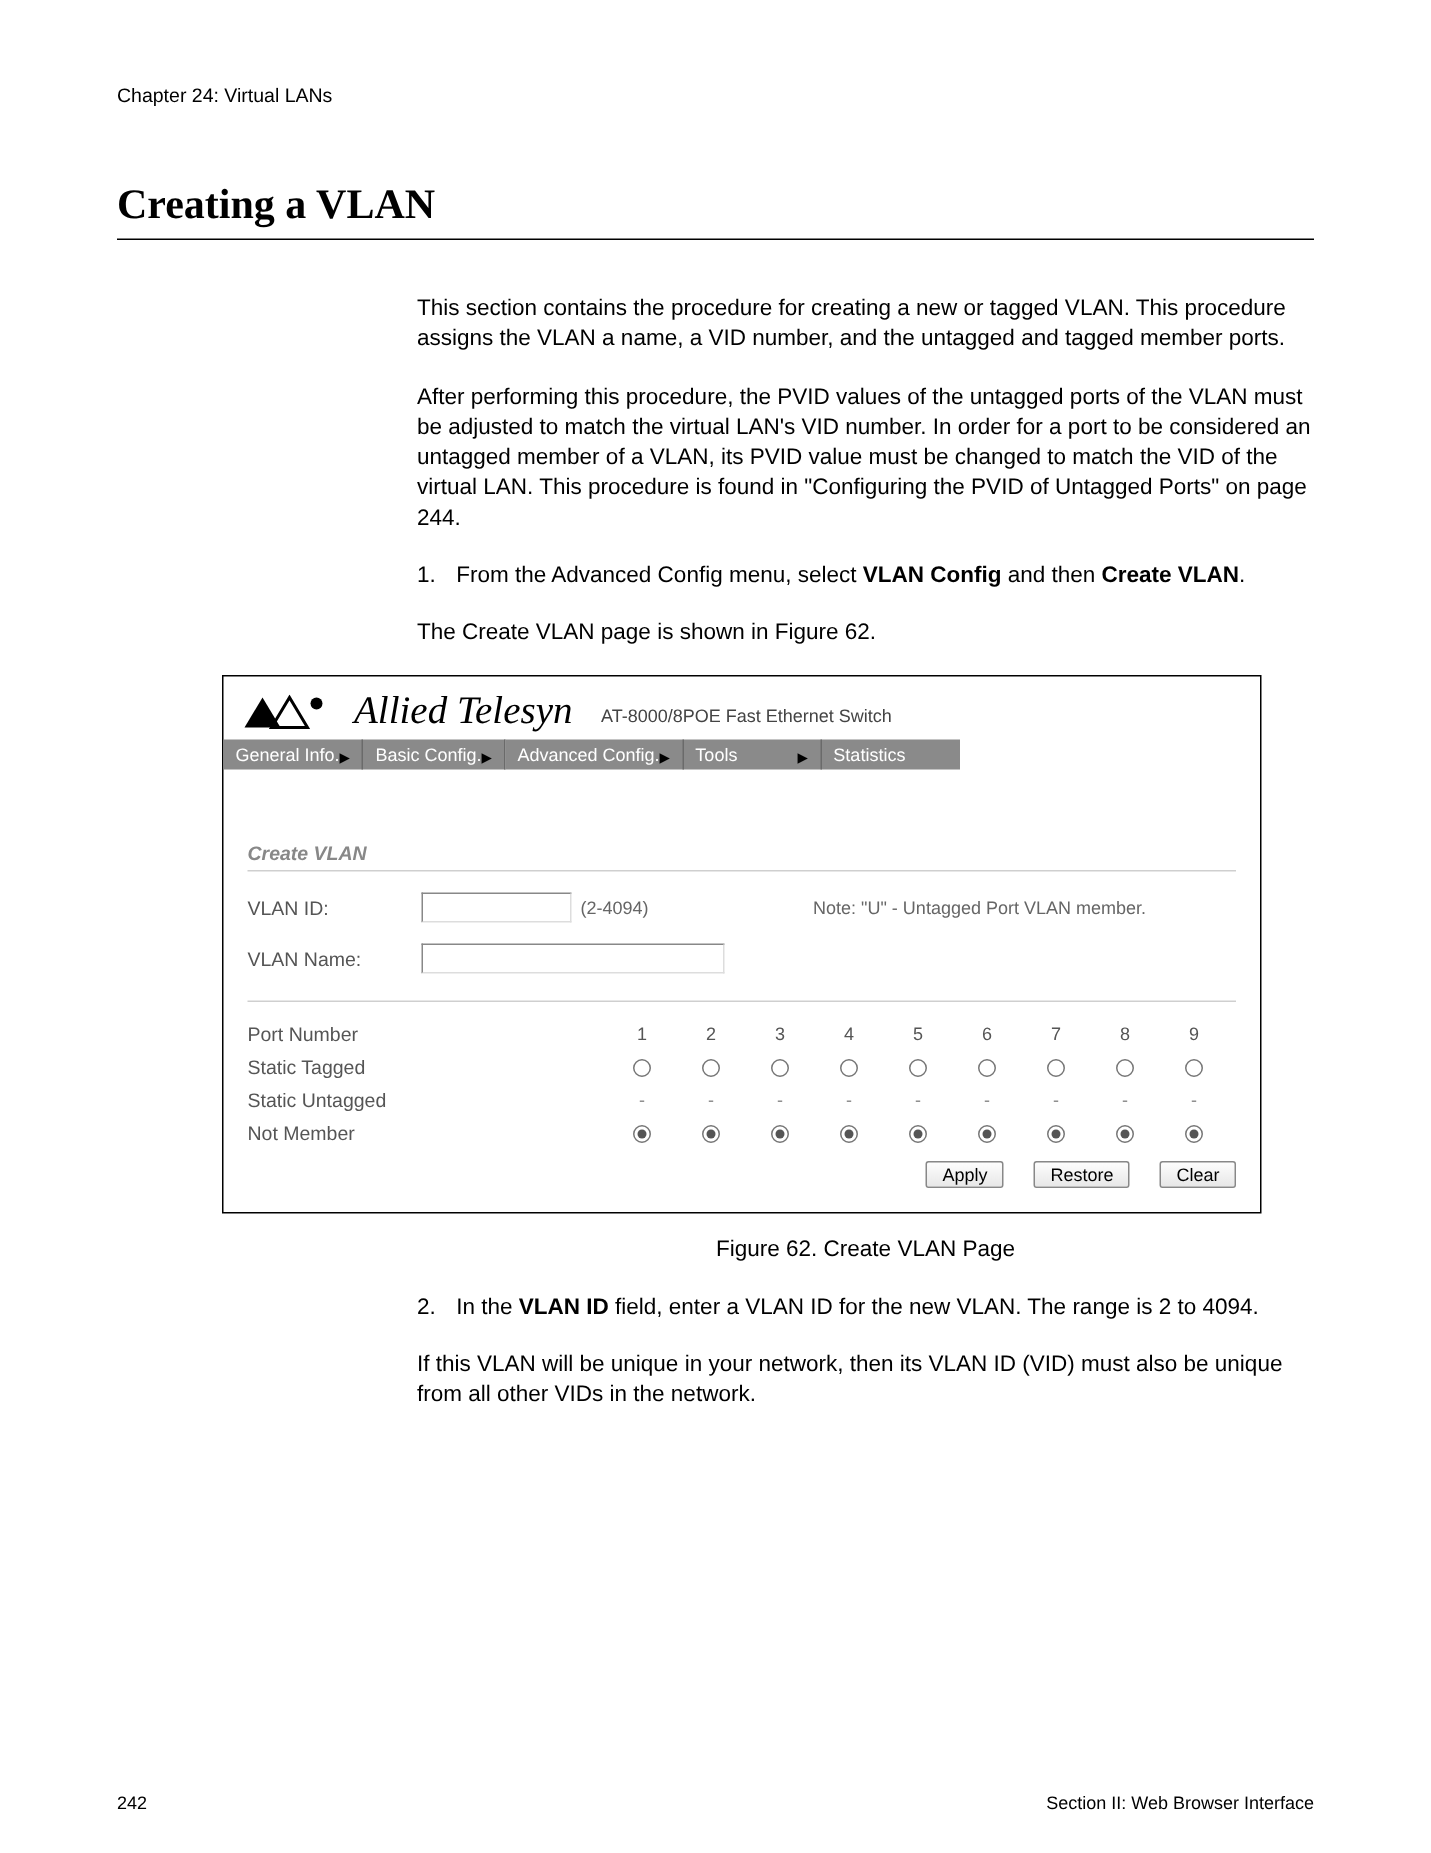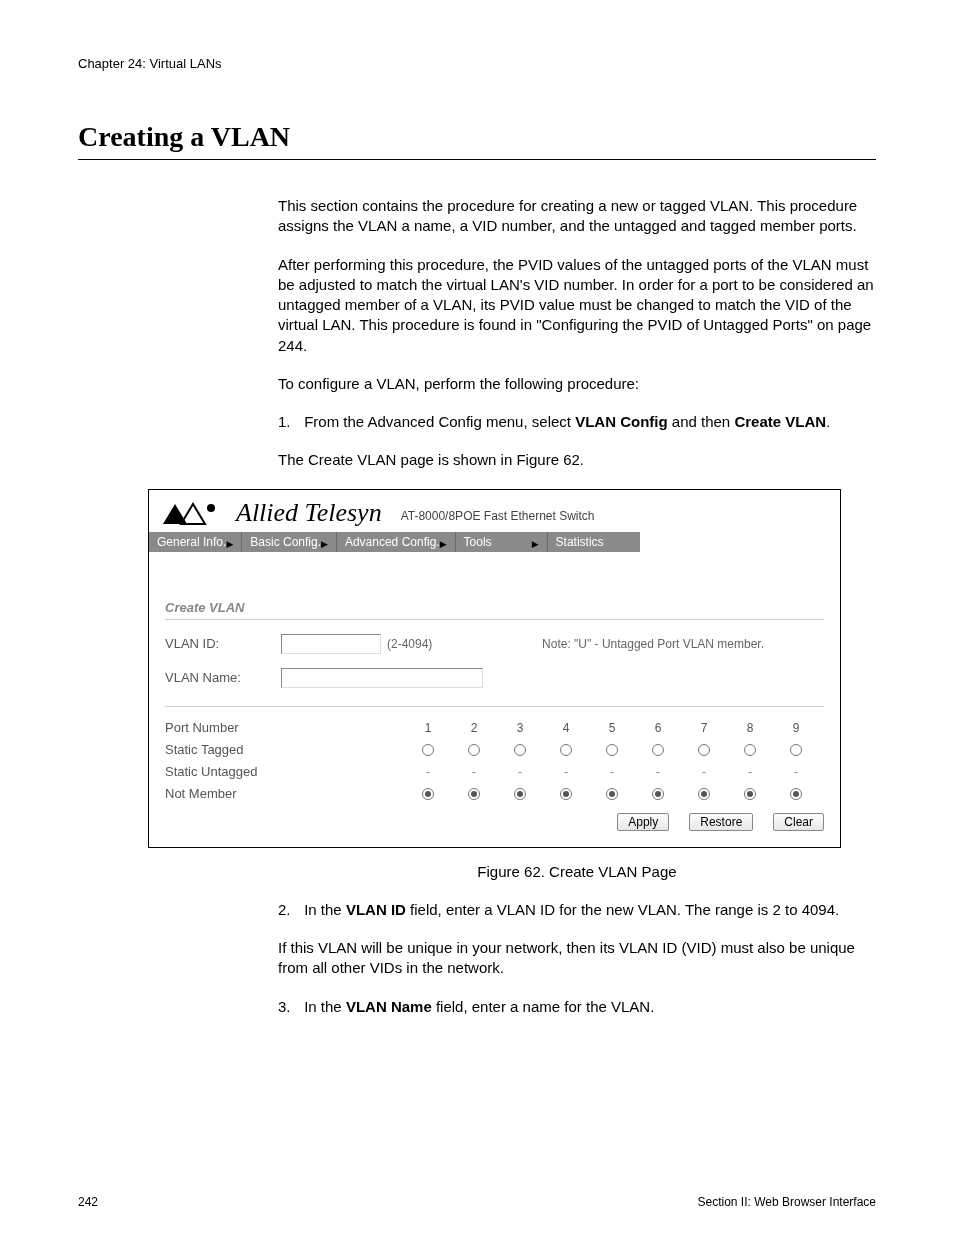--- a/index.html
+++ b/index.html
@@ -205,21 +205,20 @@
 
 <div class="page">
 
   <div class="chapter-line">Chapter 24: Virtual LANs</div>
 
   <h1 class="section-title">Creating a VLAN</h1>
 
   <div class="body-col">
     <p>This section contains the procedure for creating a new or tagged VLAN. This procedure assigns the VLAN a name, a VID number, and the untagged and tagged member ports.</p>
     <p>After performing this procedure, the PVID values of the untagged ports of the VLAN must be adjusted to match the virtual LAN's VID number. In order for a port to be considered an untagged member of a VLAN, its PVID value must be changed to match the VID of the virtual LAN. This procedure is found in "Configuring the PVID of Untagged Ports" on page 244.</p>
-    <p>To configure a VLAN, perform the following procedure:</p>
 
     <div class="step">
       <span class="num">1.</span>
       <span class="step-body">
         <span>From the Advanced Config menu, select </span><span class="bold">VLAN Config</span><span> and then </span><span class="bold">Create VLAN</span><span>.</span>
       </span>
     </div>
     <p class="step-indent">The Create VLAN page is shown in Figure 62.</p>
   </div>
 
@@ -333,25 +332,19 @@
     <div class="fig-caption">Figure 62. Create VLAN Page</div>
 
     <div class="step">
       <span class="num">2.</span>
       <span class="step-body">
         <span>In the </span><span class="bold">VLAN ID</span><span> field, enter a VLAN ID for the new VLAN. The range is 2 to 4094.</span>
       </span>
     </div>
     <p class="step-indent">If this VLAN will be unique in your network, then its VLAN ID (VID) must also be unique from all other VIDs in the network.</p>
 
-    <div class="step">
-      <span class="num">3.</span>
-      <span class="step-body">
-        <span>In the </span><span class="bold">VLAN Name</span><span> field, enter a name for the VLAN.</span>
-      </span>
-    </div>
   </div>
 
   <div class="footer">
     <span>242</span>
     <span>Section II: Web Browser Interface</span>
   </div>
 </div>
 
 </body></html>

